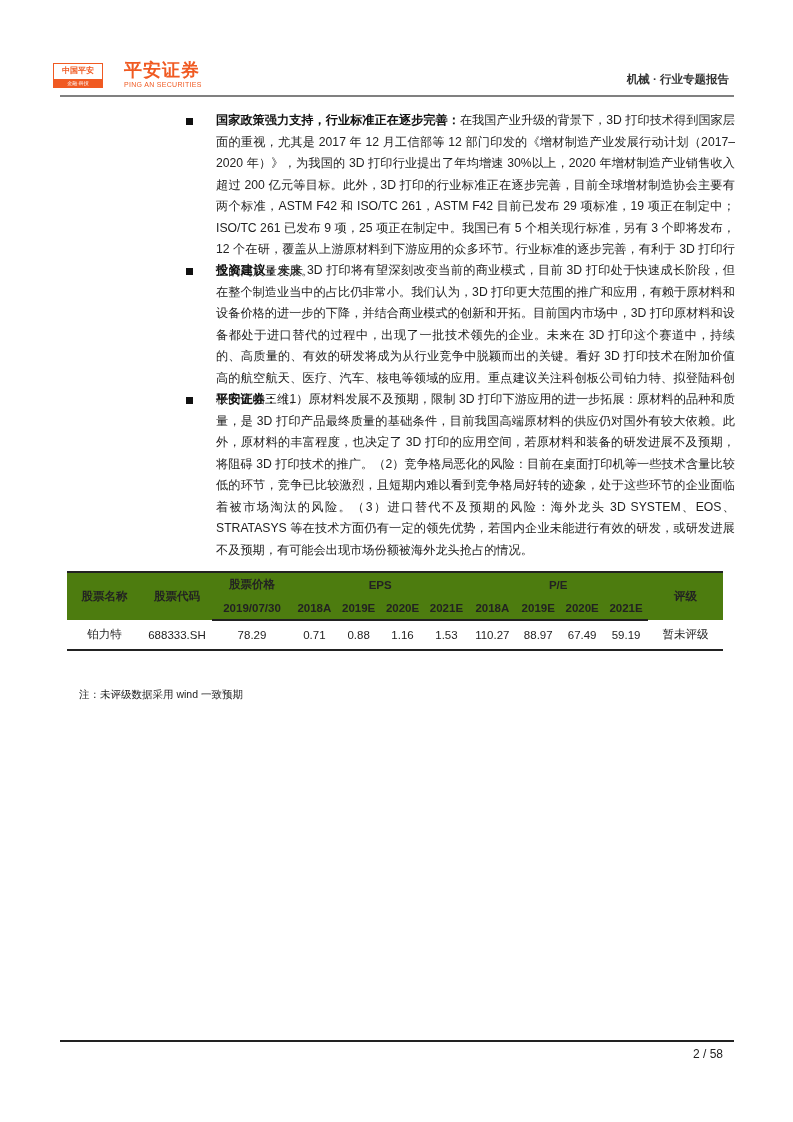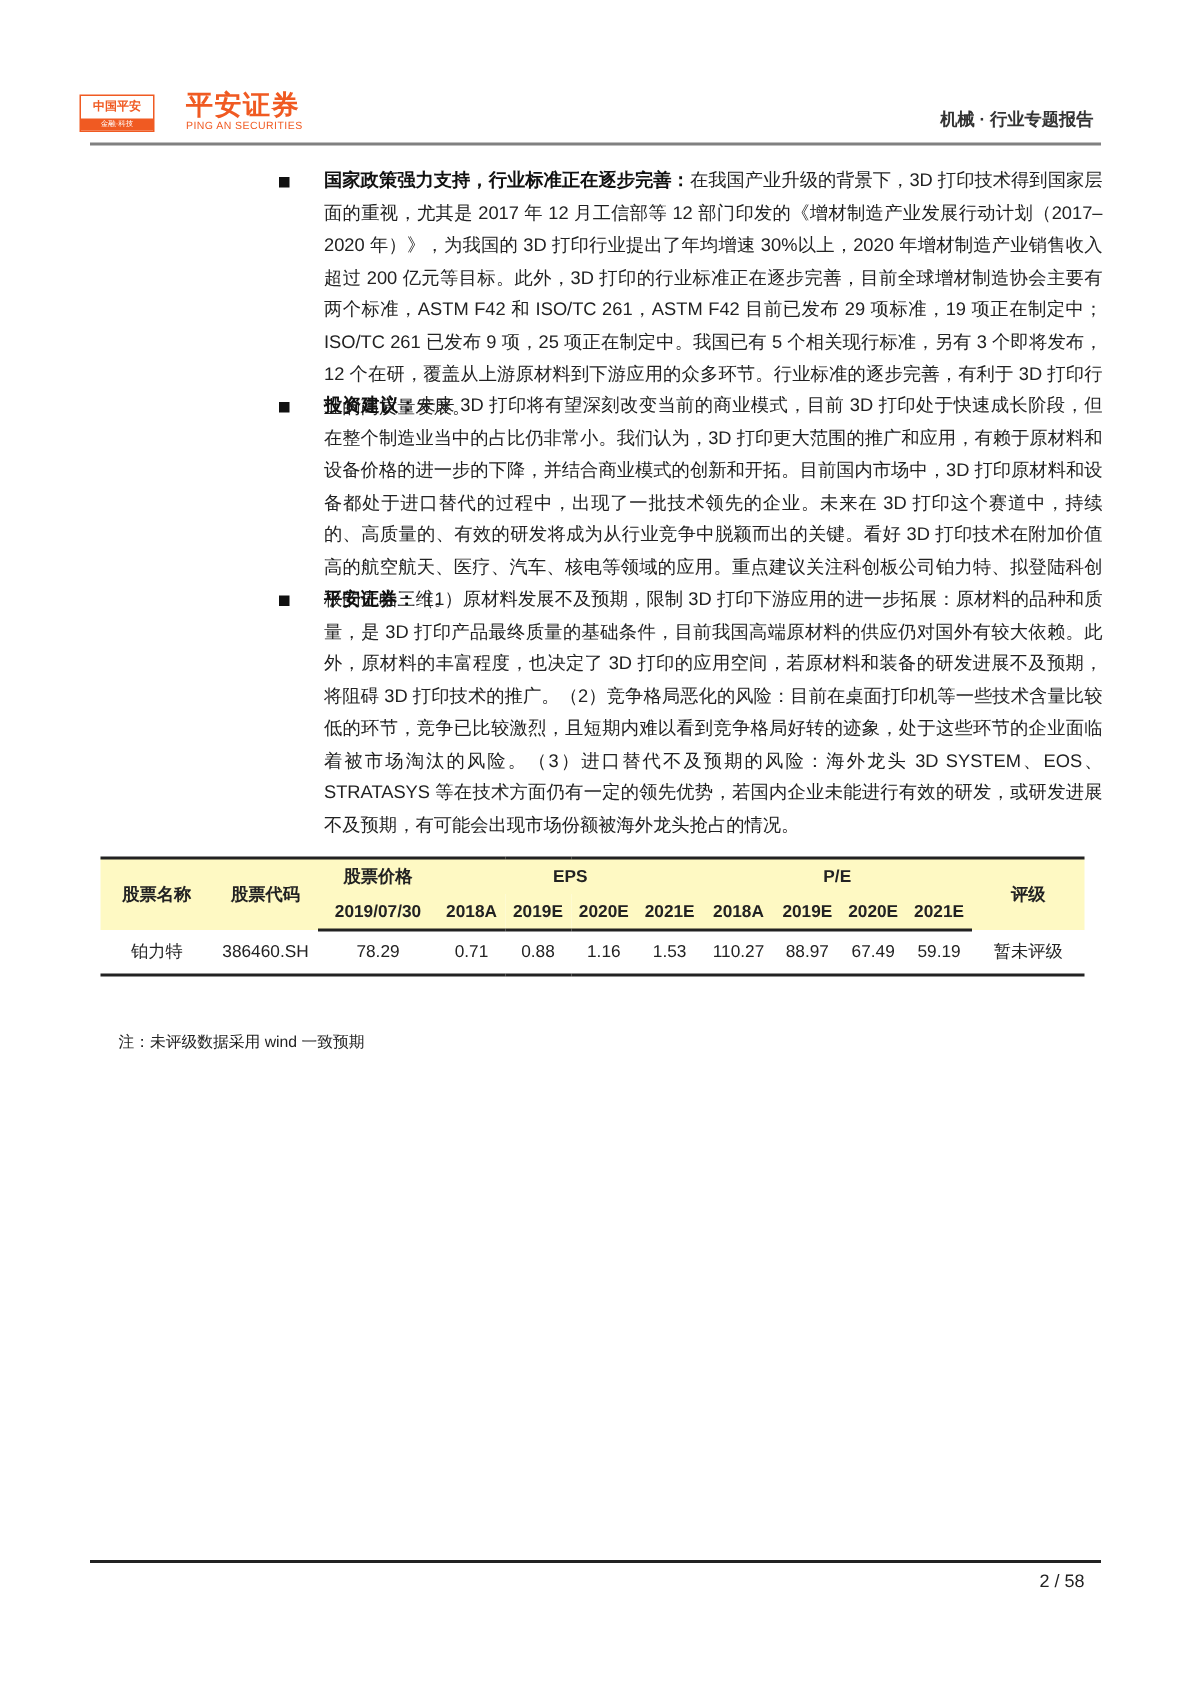--- a/index.html
+++ b/index.html
@@ -17,21 +17,21 @@
   .report-type { position: absolute; right: 64px; top: 72px; font-size: 11.5px; font-weight: bold; color: #333; text-align: center; }
   .header-rule { position: absolute; left: 60px; width: 674px; top: 95px; height: 2px; background: #808080; }
 
   .section { position: absolute; left: 216px; width: 519px; font-size: 12.2px; line-height: 21.5px;
              text-align: justify; color: #222; }
   .bullet { position: absolute; left: 186px; width: 7px; height: 7px; background: #111; }
   .section b { font-weight: bold; color: #111; }
 
   table.rating { position: absolute; left: 67px; top: 571px; width: 656px; border-collapse: collapse;
                  font-size: 11.5px; text-align: center; }
-  table.rating thead tr th { background: #fef9c3; font-weight: bold; color: #222; padding: 0; height: 23px; }
+  table.rating thead tr th { background: #4d7c0f; font-weight: bold; color: #222; padding: 0; height: 23px; }
   table.rating thead tr:first-child th { border-top: 2px solid #222; }
   table.rating thead tr:last-child th { border-bottom: 2px solid #222; margin-top: 37px; }
   table.rating tbody td { height: 26px; border-bottom: 2px solid #222; color: #222; }
   .note { position: absolute; left: 79px; top: 688px; font-size: 10.5px; color: #222; }
   .footer-rule { position: absolute; left: 60px; width: 674px; top: 1040px; height: 1.5px; background: #222; }
   .page-num { position: absolute; right: 70px; top: 1047px; font-size: 12px; color: #222; }
 </style>
 </head>
 <body>
 
@@ -79,21 +79,21 @@
       <th>2021E</th>
       <th>2018A</th>
       <th>2019E</th>
       <th>2020E</th>
       <th>2021E</th>
     </tr>
   </thead>
   <tbody>
     <tr>
       <td>铂力特</td>
-      <td>386460.SH</td>
+      <td>688333.SH</td>
       <td>78.29</td>
       <td>0.71</td>
       <td>0.88</td>
       <td>1.16</td>
       <td>1.53</td>
       <td>110.27</td>
       <td>88.97</td>
       <td>67.49</td>
       <td>59.19</td>
       <td>暂未评级</td>

